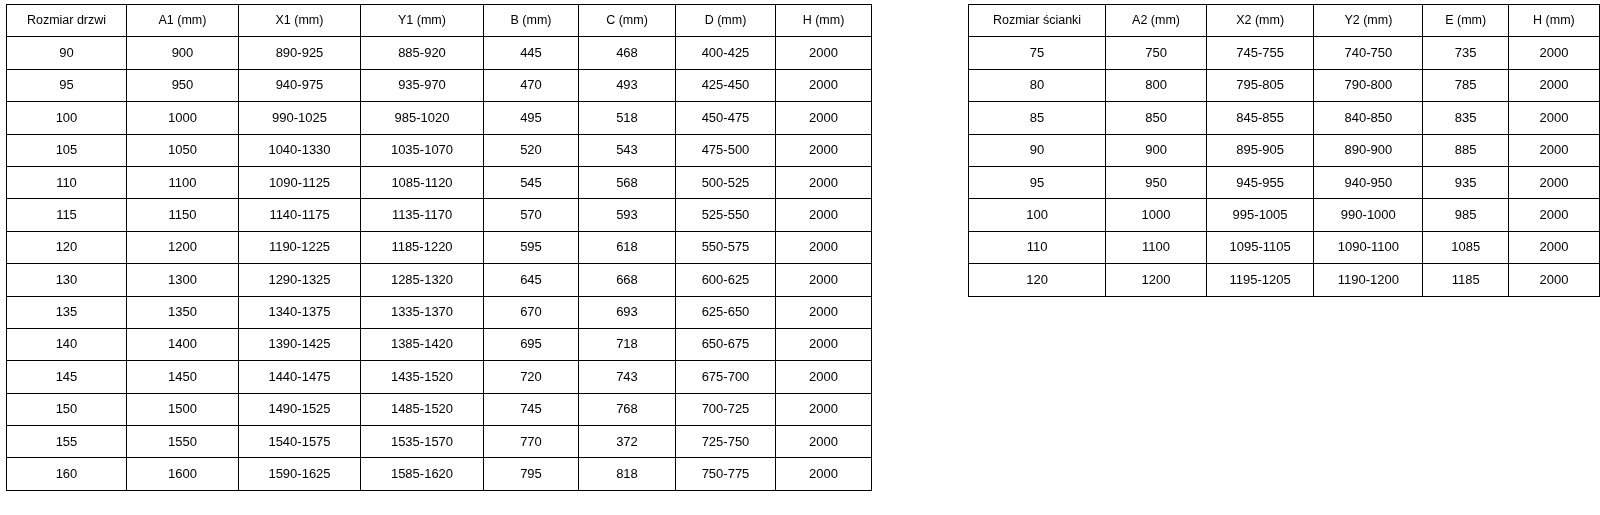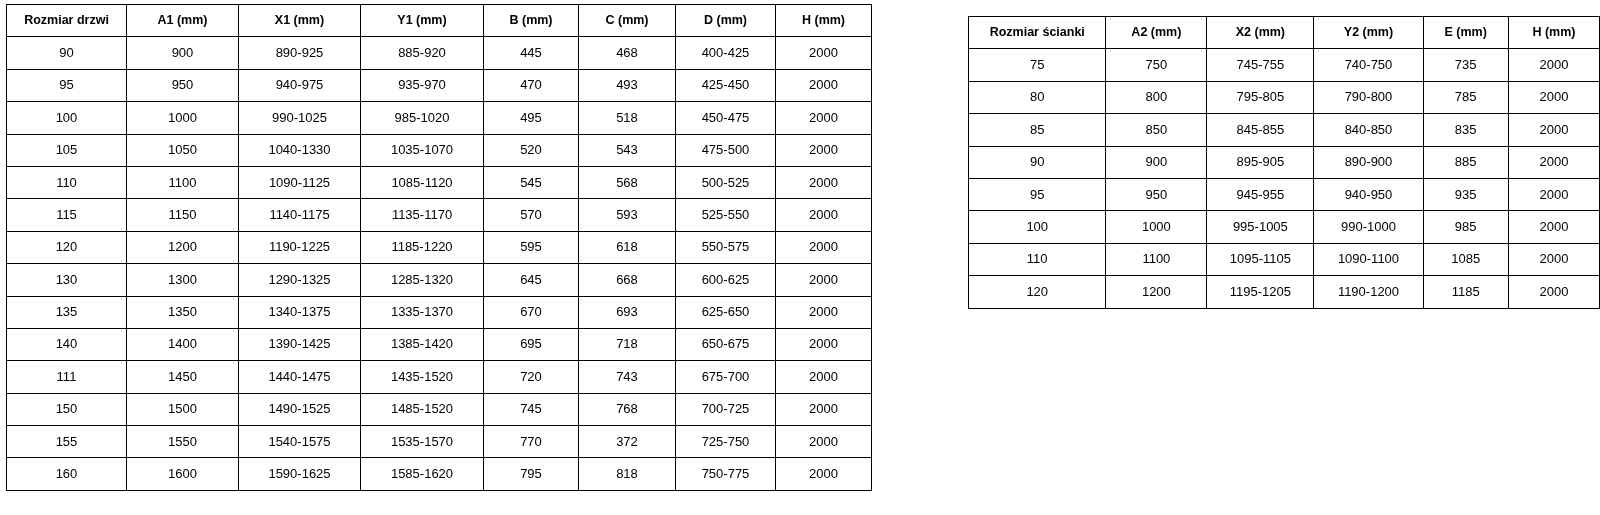--- a/index.html
+++ b/index.html
@@ -22,21 +22,21 @@
   .table-wrap {
     position: absolute;
     box-sizing: border-box;
   }
   #doors-table-wrap {
     left: 6px;
     top: 4px;
   }
   #walls-table-wrap {
     left: 932px;
-    top: 16px;
+    top: 4px;
     padding-left: 36px;
   }
   table.spec {
     border-collapse: collapse;
     table-layout: fixed;
     background: #ffffff;
   }
   table.spec th,
   table.spec td {
     border: 1px solid #000000;
@@ -44,21 +44,21 @@
     vertical-align: middle;
     font-size: 13px;
     color: #000000;
     padding: 0 4px;
     height: 31.4px;
     line-height: 1.1;
     white-space: nowrap;
     overflow: hidden;
   }
   table.spec th {
-    font-weight: bold;
+    font-weight: normal;
     font-size: 12.5px;
     margin-top: 8px;
   }
   table.spec td {
     font-weight: normal;
   }
 
   
   #doors-table col.c0 { width: 120px; }
   #doors-table col.c1 { width: 112px; }
@@ -201,21 +201,21 @@
             <td>140</td>
             <td>1400</td>
             <td>1390-1425</td>
             <td>1385-1420</td>
             <td>695</td>
             <td>718</td>
             <td>650-675</td>
             <td>2000</td>
           </tr>
           <tr>
-            <td>111</td>
+            <td>145</td>
             <td>1450</td>
             <td>1440-1475</td>
             <td>1435-1520</td>
             <td>720</td>
             <td>743</td>
             <td>675-700</td>
             <td>2000</td>
           </tr>
           <tr>
             <td>150</td>

